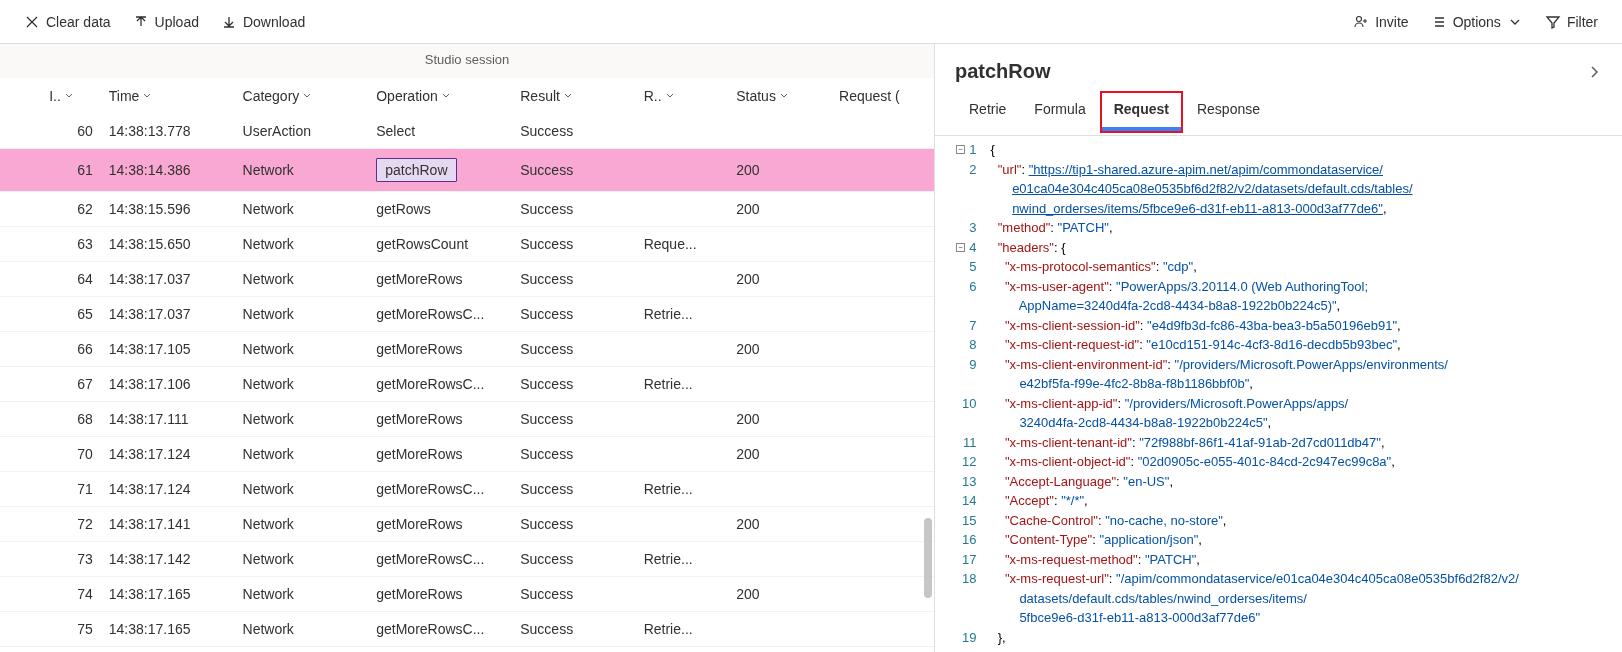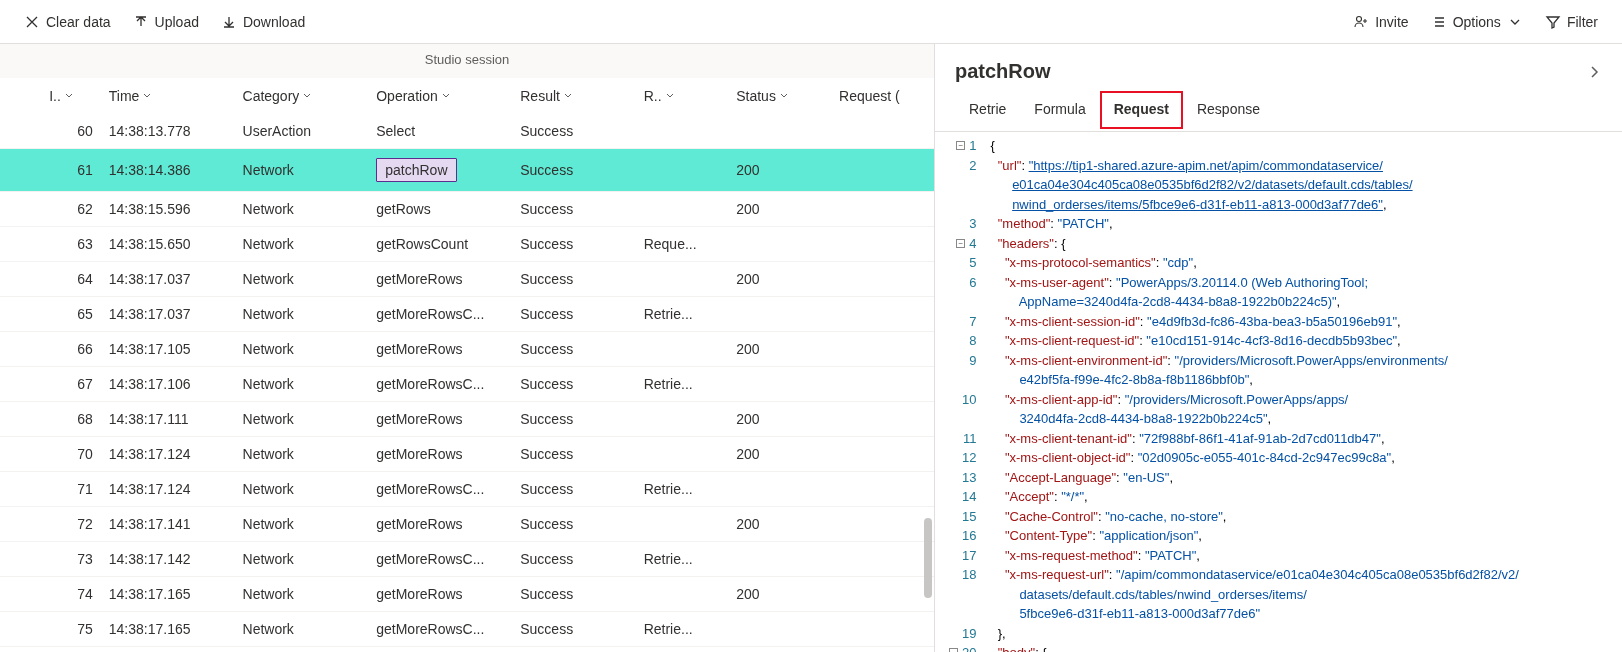--- a/index.html
+++ b/index.html
@@ -13,36 +13,36 @@
 .right{flex:1;display:flex;flex-direction:column;min-width:0;}
 .banner{height:34px;background:#faf9f8;display:flex;align-items:center;gap:8px;padding:0 14px;color:#605e5c;font-size:13px;flex-direction:column;}
 .banner .close{margin-left:auto;cursor:pointer;padding:4px 6px;font-size:16px;color:#605e5c;}
 .tbl-wrap{flex:1;overflow-y:scroll;overflow-x:hidden;position:relative;}
 .tbl{width:100%;border-collapse:collapse;table-layout:fixed;}
 .tbl th{text-align:left;font-weight:400;color:#323130;padding:10px 8px;position:sticky;top:0;background:#fff;z-index:2;white-space:nowrap;}
 .tbl th .hd{display:flex;align-items:center;gap:2px;overflow:hidden;}
 .tbl th .lbl{overflow:hidden;text-overflow:ellipsis;}
 .tbl th svg{width:12px;height:12px;flex:none;}
 .tbl td{padding:9px 8px;border-bottom:1px solid #f3f2f1;white-space:nowrap;overflow:hidden;text-overflow:ellipsis;}
-.tbl tr.sel{background:#5eead4;}
+.tbl tr.sel{background:#f9a8d4;}
 .op-hl{border:1px solid #5c2e91;background:#e5d9f2;padding:3px 8px;display:inline-block;border-radius:1px;}
 .col-id{width:58px;text-align:right;}
 .col-id td, td.col-id{text-align:right;}
 .col-time{width:130px;}
 .col-cat{width:130px;}
 .col-op{width:140px;}
 .col-res{width:120px;}
 .col-r{width:90px;}
 .col-stat{width:100px;}
 .col-dur{width:100px;}
 .detail-hd{display:flex;align-items:center;justify-content:space-between;padding:16px 20px 8px 20px;}
 .detail-hd h2{font-size:20px;font-weight:600;}
 .tabs{display:flex;gap:0;padding:0 20px;}
 .tab{padding:10px 14px;cursor:pointer;color:#323130;}
-.tab.active{border-bottom:2px solid #3b82f6;font-weight:600;}
+.tab.active{border-bottom:6px solid #3b82f6;font-weight:600;}
 .tab.hlbox{outline:2px solid #e81123;outline-offset:-2px;}
 .code-wrap{flex:1;display:flex;overflow:auto;font-family:Consolas,'Courier New',monospace;font-size:13px;border-top:1px solid #e1dfdd;margin-top:2px;position:relative;}
 .gutter{flex:none;padding:4px 10px 4px 14px;text-align:right;color:#237893;background:#fff;user-select:none;line-height:1.5;}
 .gutter .ln{display:flex;align-items:center;justify-content:flex-end;gap:4px;height:19.5px;}
 .gutter .fold{width:9px;height:9px;border:1px solid #888;font-size:8px;line-height:7px;text-align:center;color:#555;cursor:pointer;}
 .code{flex:1;padding:4px 10px 4px 4px;white-space:pre;line-height:1.5;}
 .k{color:#a31515;} 
 .s{color:#0451a5;} 
 .p{color:#000;}    
 .lnk{color:#0451a5;text-decoration:underline;}

